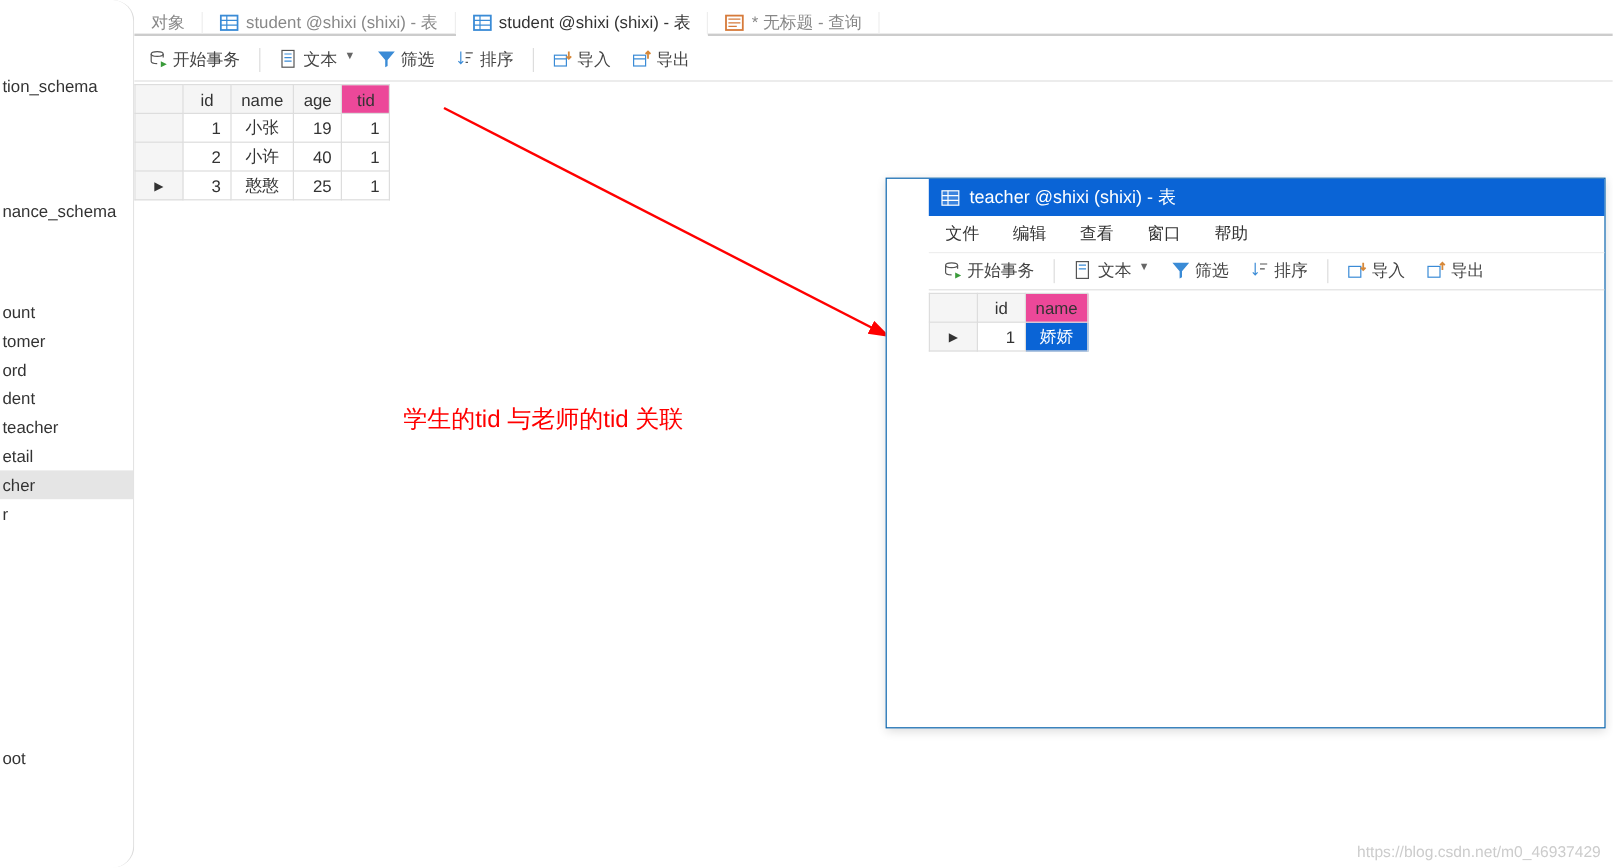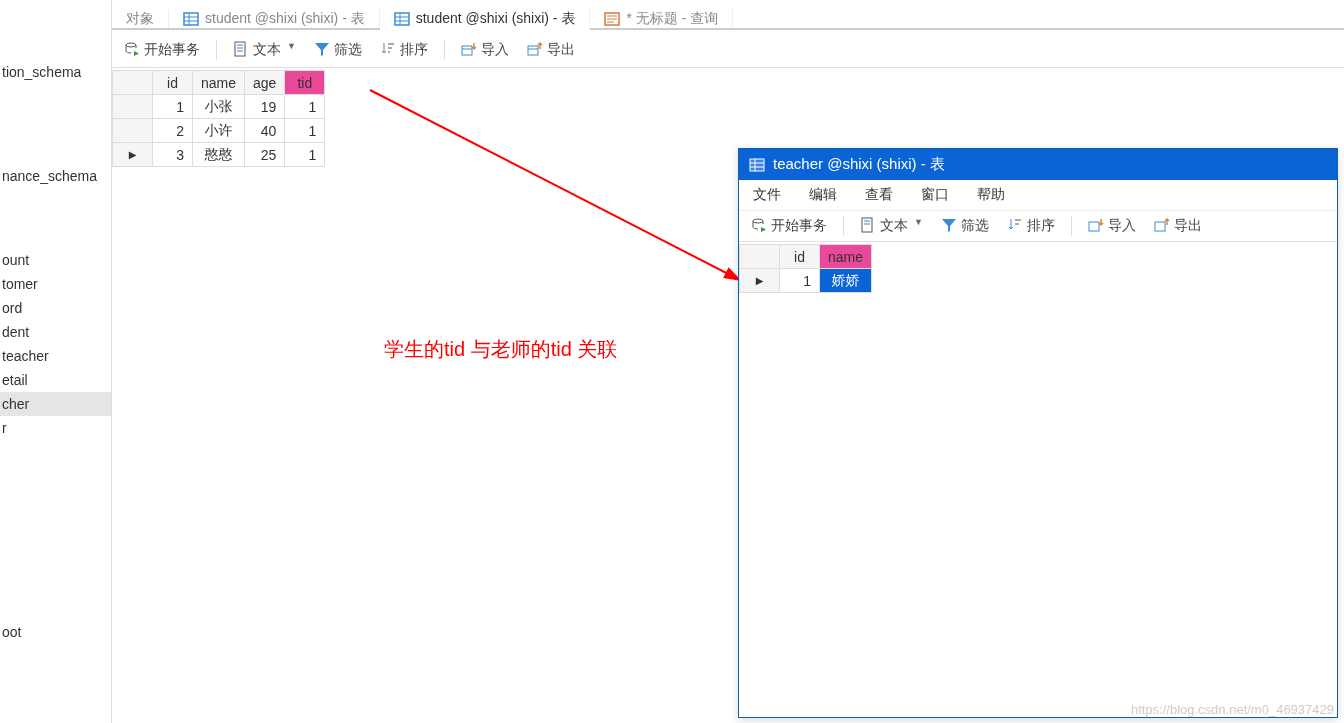--- a/index.html
+++ b/index.html
@@ -14,20 +14,21 @@
   overflow: hidden;
 }
 .sidebar {
   position: absolute;
   left: 0; top: 0;
   width: 112px;
   height: 100%;
   background: #fff;
   border-right: 1px solid #ddd;
   overflow: hidden;
+  border-radius: 18px;
 }
 .sidebar-item {
   padding: 4px 2px;
   white-space: nowrap;
   color: #333;
   cursor: default;
 }
 .sidebar-item.selected {
   background: #e5e5e5;
 }
@@ -122,24 +123,25 @@
 }
 .arrow {
   position: absolute;
   pointer-events: none;
 }
 .sub-window {
   position: absolute;
   left: 738px;
   top: 148px;
   width: 600px;
-  height: 570px;
+  height: 459px;
   background: #fff;
   border: 1px solid #0a64ad;
   box-shadow: 0 2px 8px rgba(0,0,0,0.15);
+  padding-left: 35px;
 }
 .sub-title {
   background: #0a64d6;
   color: #fff;
   padding: 6px 10px;
   display: flex;
   align-items: center;
   gap: 8px;
   font-size: 15px;
 }
@@ -333,21 +335,21 @@
       <td class="row-indicator">▶</td>
       <td class="num">3</td>
       <td>憨憨</td>
       <td class="num">25</td>
       <td class="num">1</td>
     </tr>
   </tbody>
     </table>
 </div>
 
-<div class="annotation" style="left:336px; top:336px;margin-left:48px;">学生的tid 与老师的tid 关联</div>
+<div class="annotation" style="left:336px; top:336px;">学生的tid 与老师的tid 关联</div>
 
 <svg class="arrow" style="left:360px; top:80px; width:400px; height:220px;">
   <defs>
     <marker id="ah" markerWidth="10" markerHeight="10" refX="8" refY="3" orient="auto">
       <path d="M0,0 L9,3 L0,6 Z" fill="#f00"></path>
     </marker>
   </defs>
   <line x1="10" y1="10" x2="380" y2="200" stroke="#f00" stroke-width="2" marker-end="url(#ah)"></line>
 </svg>
 

